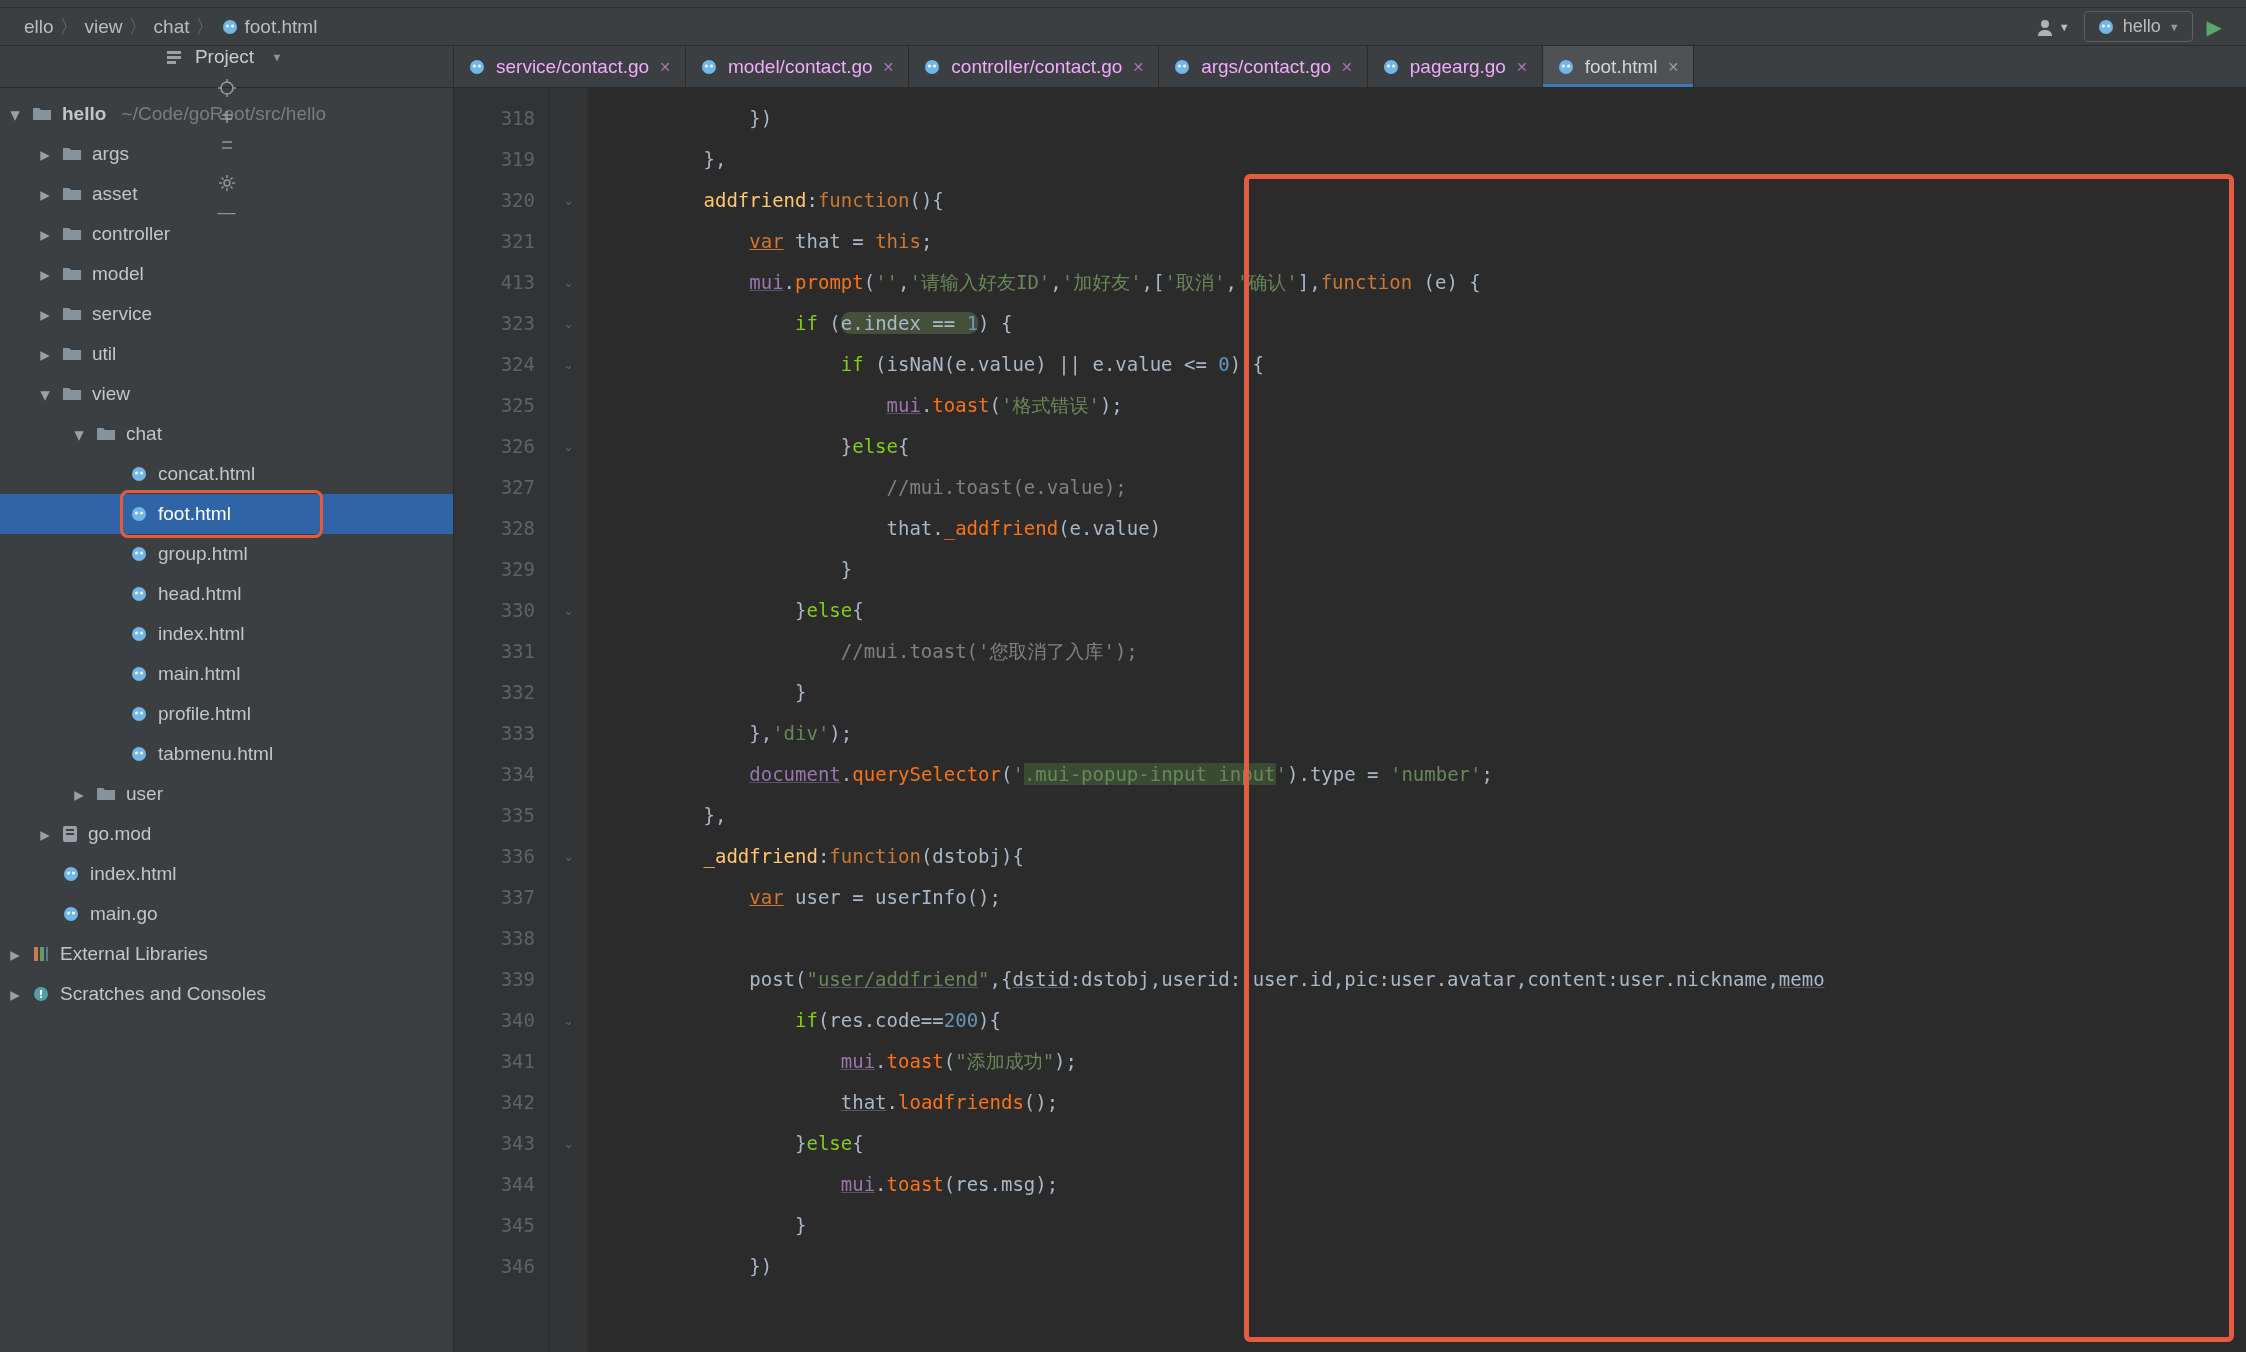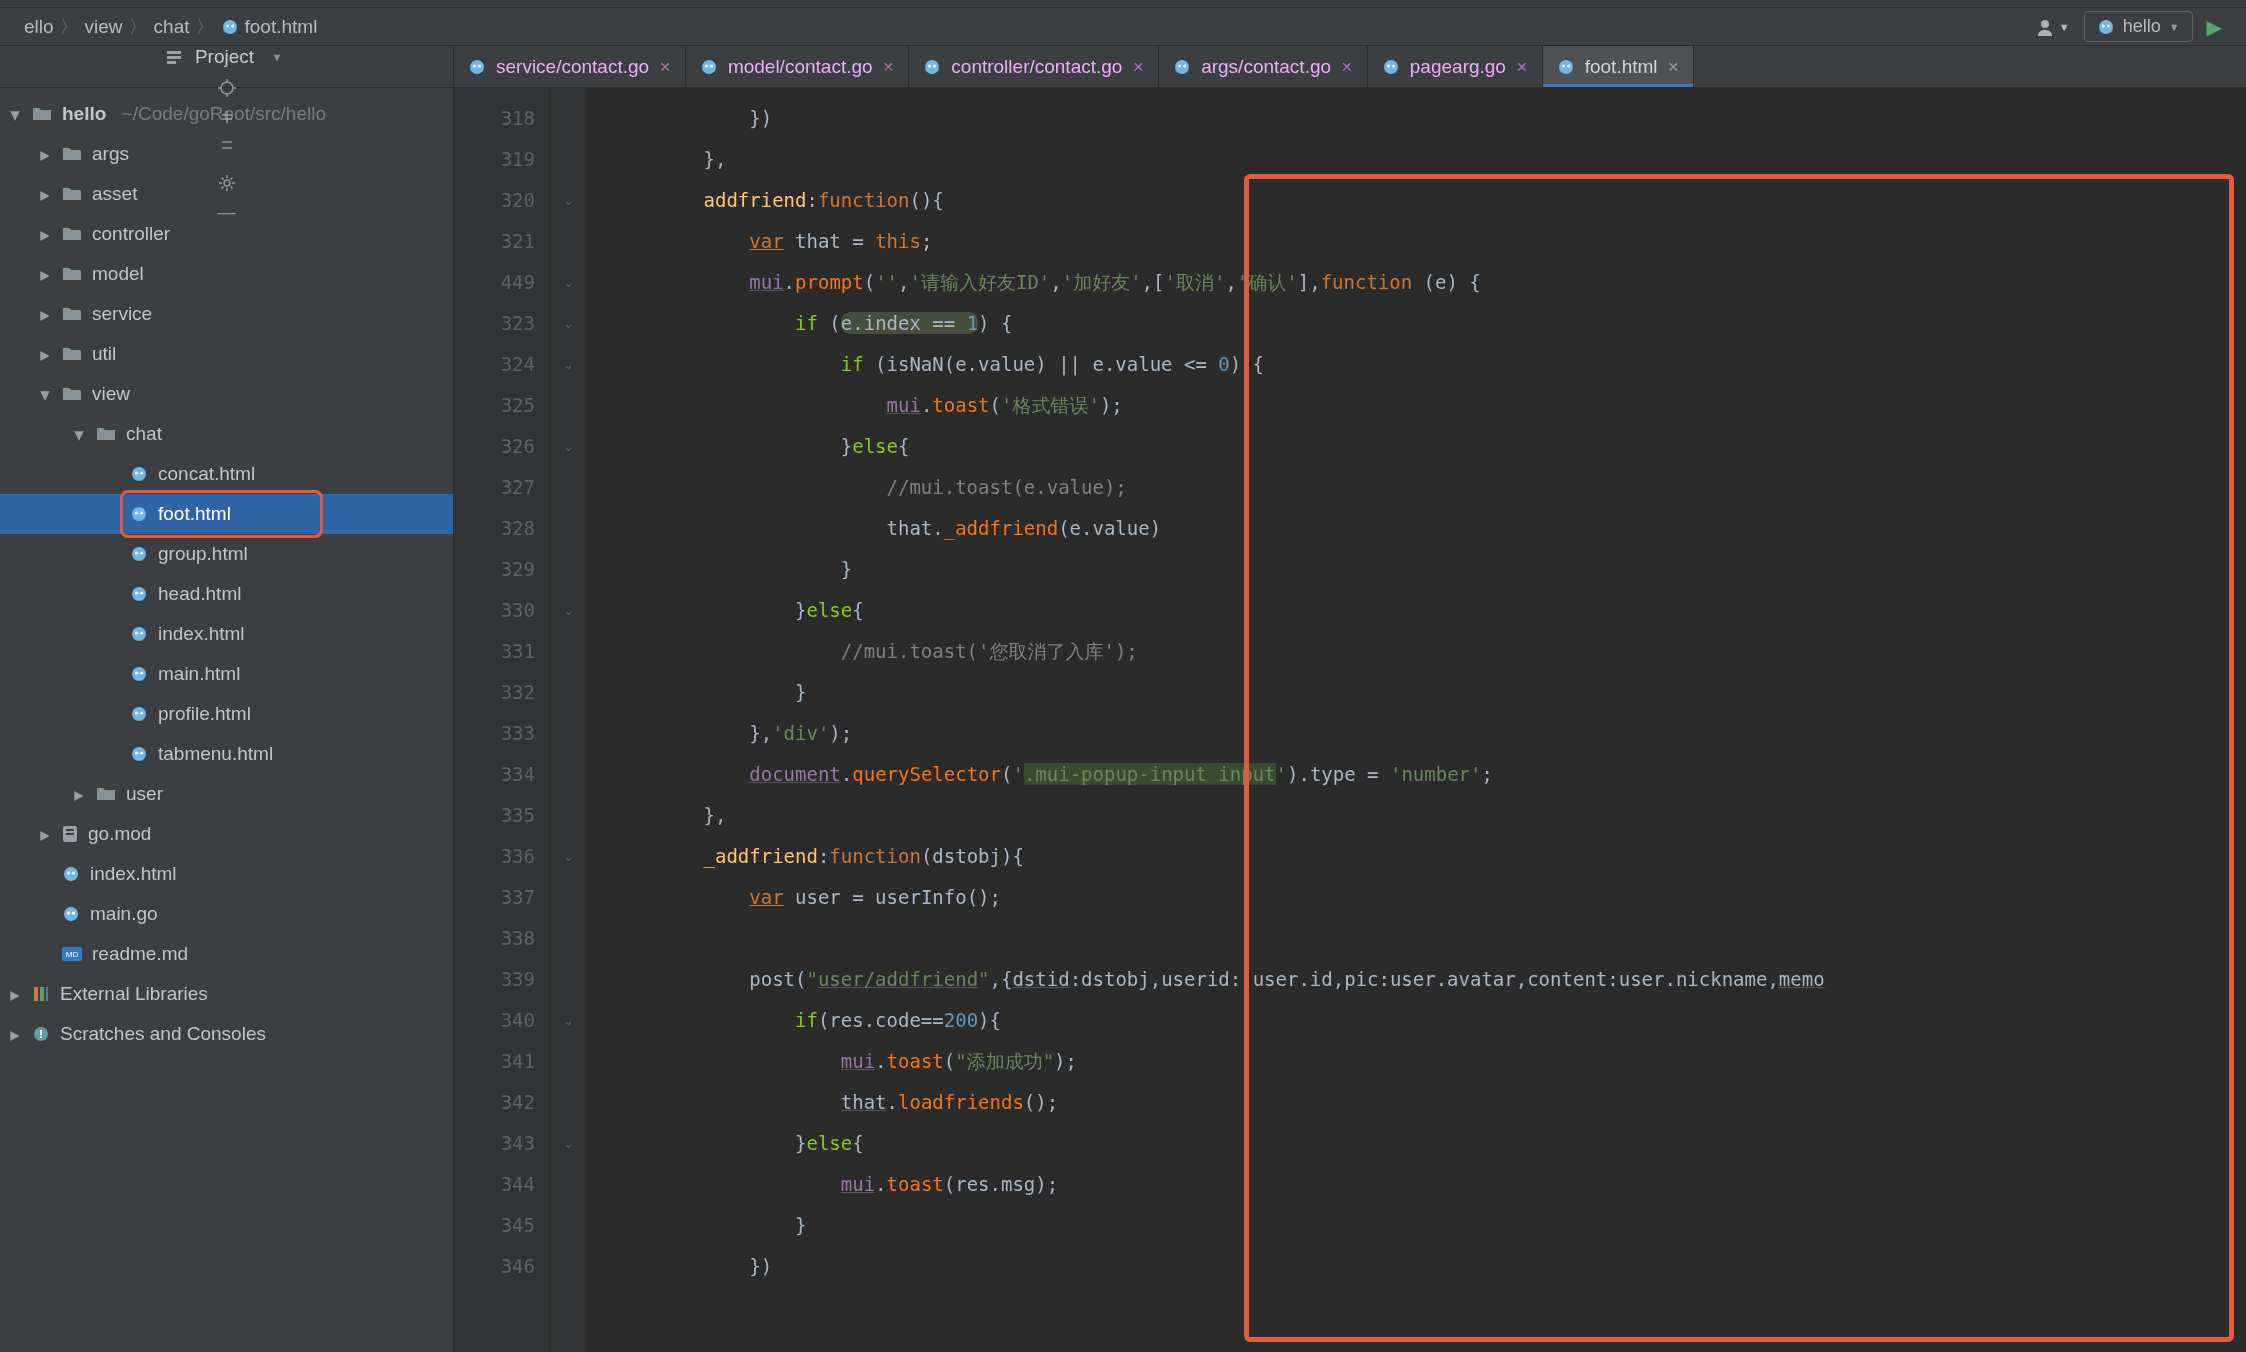--- a/index.html
+++ b/index.html
@@ -463,30 +463,20 @@
           <span class="twisty"></span>
           <span>
             <svg width="18" height="18" viewBox="0 0 18 18">
               <circle cx="9" cy="9" r="7" fill="#6FB7E9"></circle>
               <circle cx="6.5" cy="8" r="1.5" fill="#fff"></circle>
               <circle cx="11.5" cy="8" r="1.5" fill="#fff"></circle>
             </svg>
           </span>
           <span style="">main.go</span>
         </div>
-        <div class="tree-row depth-1">
-          <span class="twisty"></span>
-          <span>
-            <svg width="20" height="14" viewBox="0 0 20 14">
-              <rect x="0" y="0" width="20" height="14" rx="2" fill="#3478C6"></rect>
-              <text x="10" y="10" font-size="8" text-anchor="middle" fill="#fff" font-family="Arial">MD</text>
-            </svg>
-          </span>
-          <span style="">readme.md</span>
-        </div>
         <div class="tree-row depth-0">
           <span class="twisty">▸</span>
           <span>
             <svg width="18" height="18" viewBox="0 0 18 18">
               <rect x="2" y="2" width="4" height="14" fill="#C87C4E"></rect>
               <rect x="8" y="2" width="4" height="14" fill="#6C9A5E"></rect>
               <rect x="14" y="2" width="2" height="14" fill="#4E7CA6"></rect>
             </svg>
           </span>
           <span style="">External Libraries</span>
@@ -503,21 +493,21 @@
           <span style="">Scratches and Consoles</span>
         </div>
       </div>
   </div>
   <div class="editor">
     <div class="gutter-nums" id="gutter-host">
         <div>318</div>
         <div>319</div>
         <div>320</div>
         <div>321</div>
-        <div>449</div>
+        <div>413</div>
         <div>323</div>
         <div>324</div>
         <div>325</div>
         <div>326</div>
         <div>327</div>
         <div>328</div>
         <div>329</div>
         <div>330</div>
         <div>331</div>
         <div>332</div>

